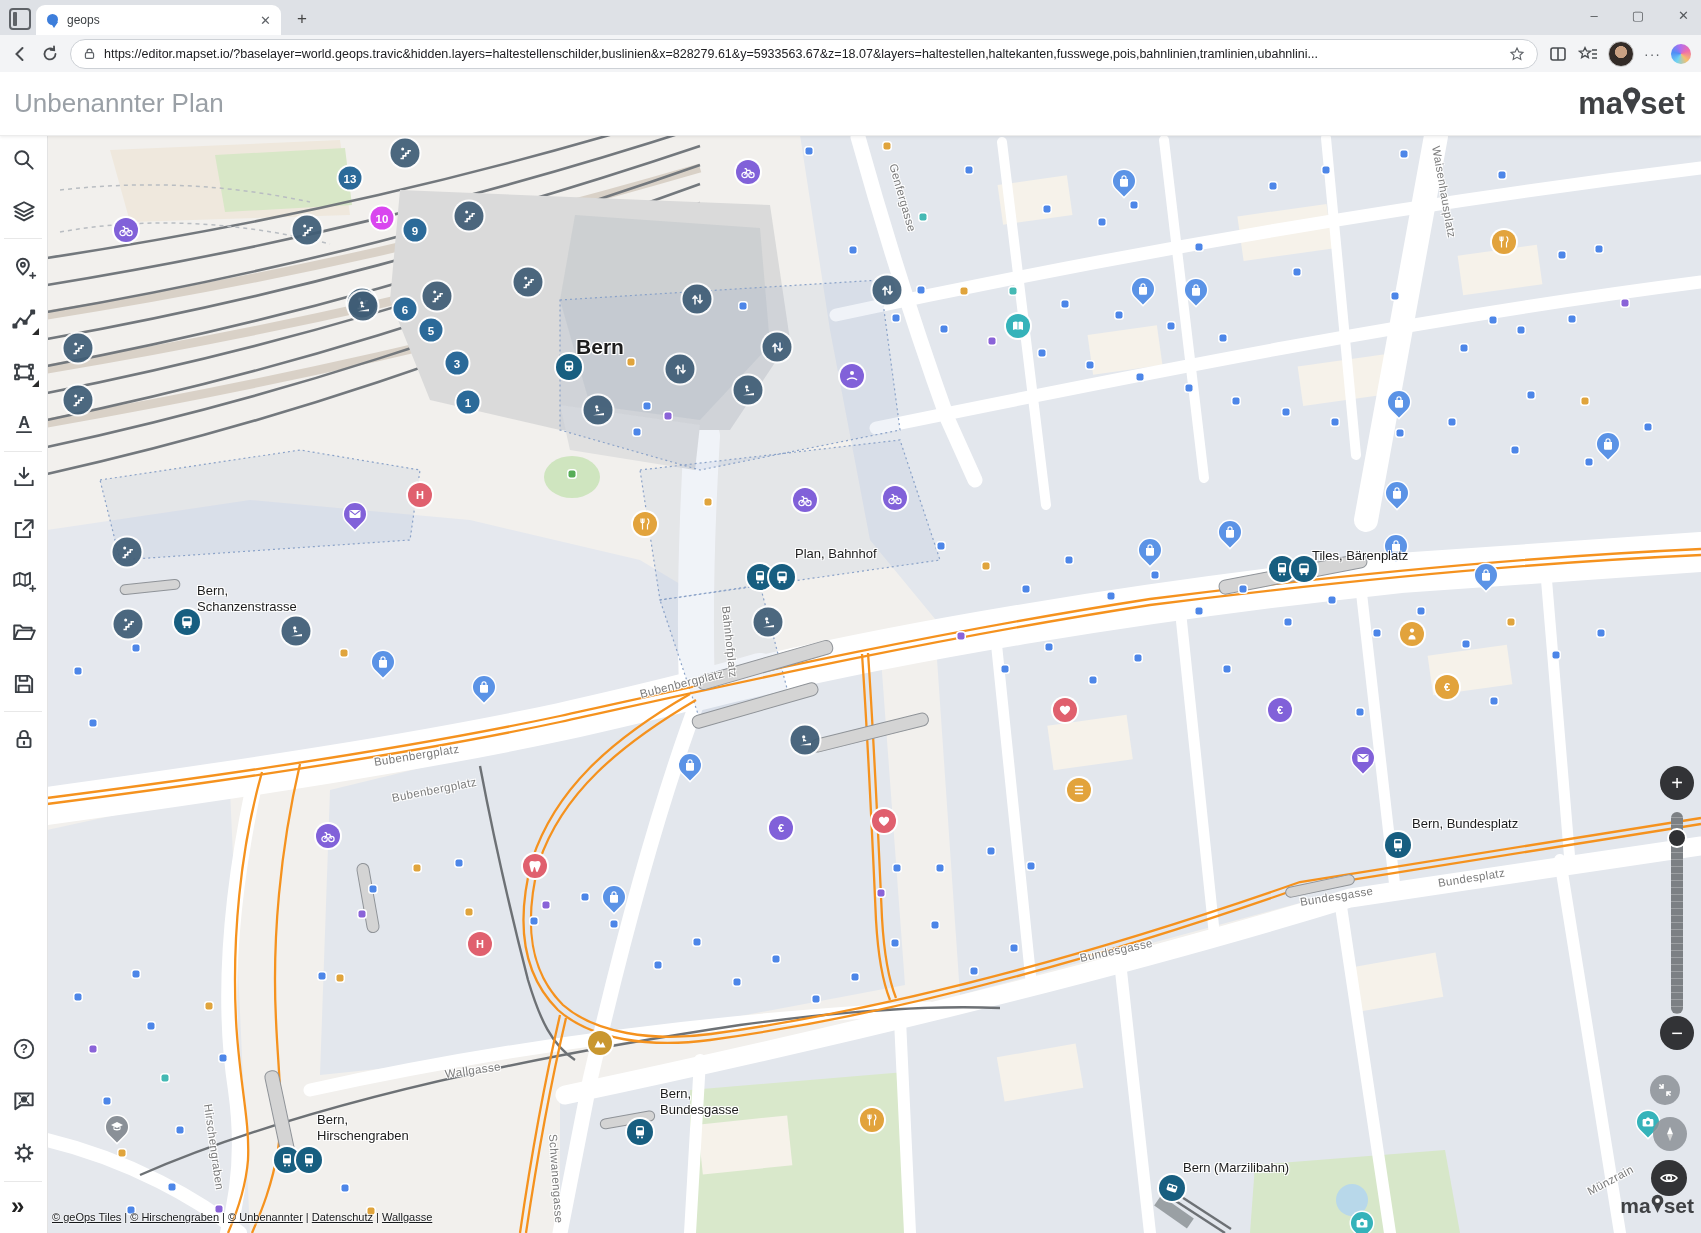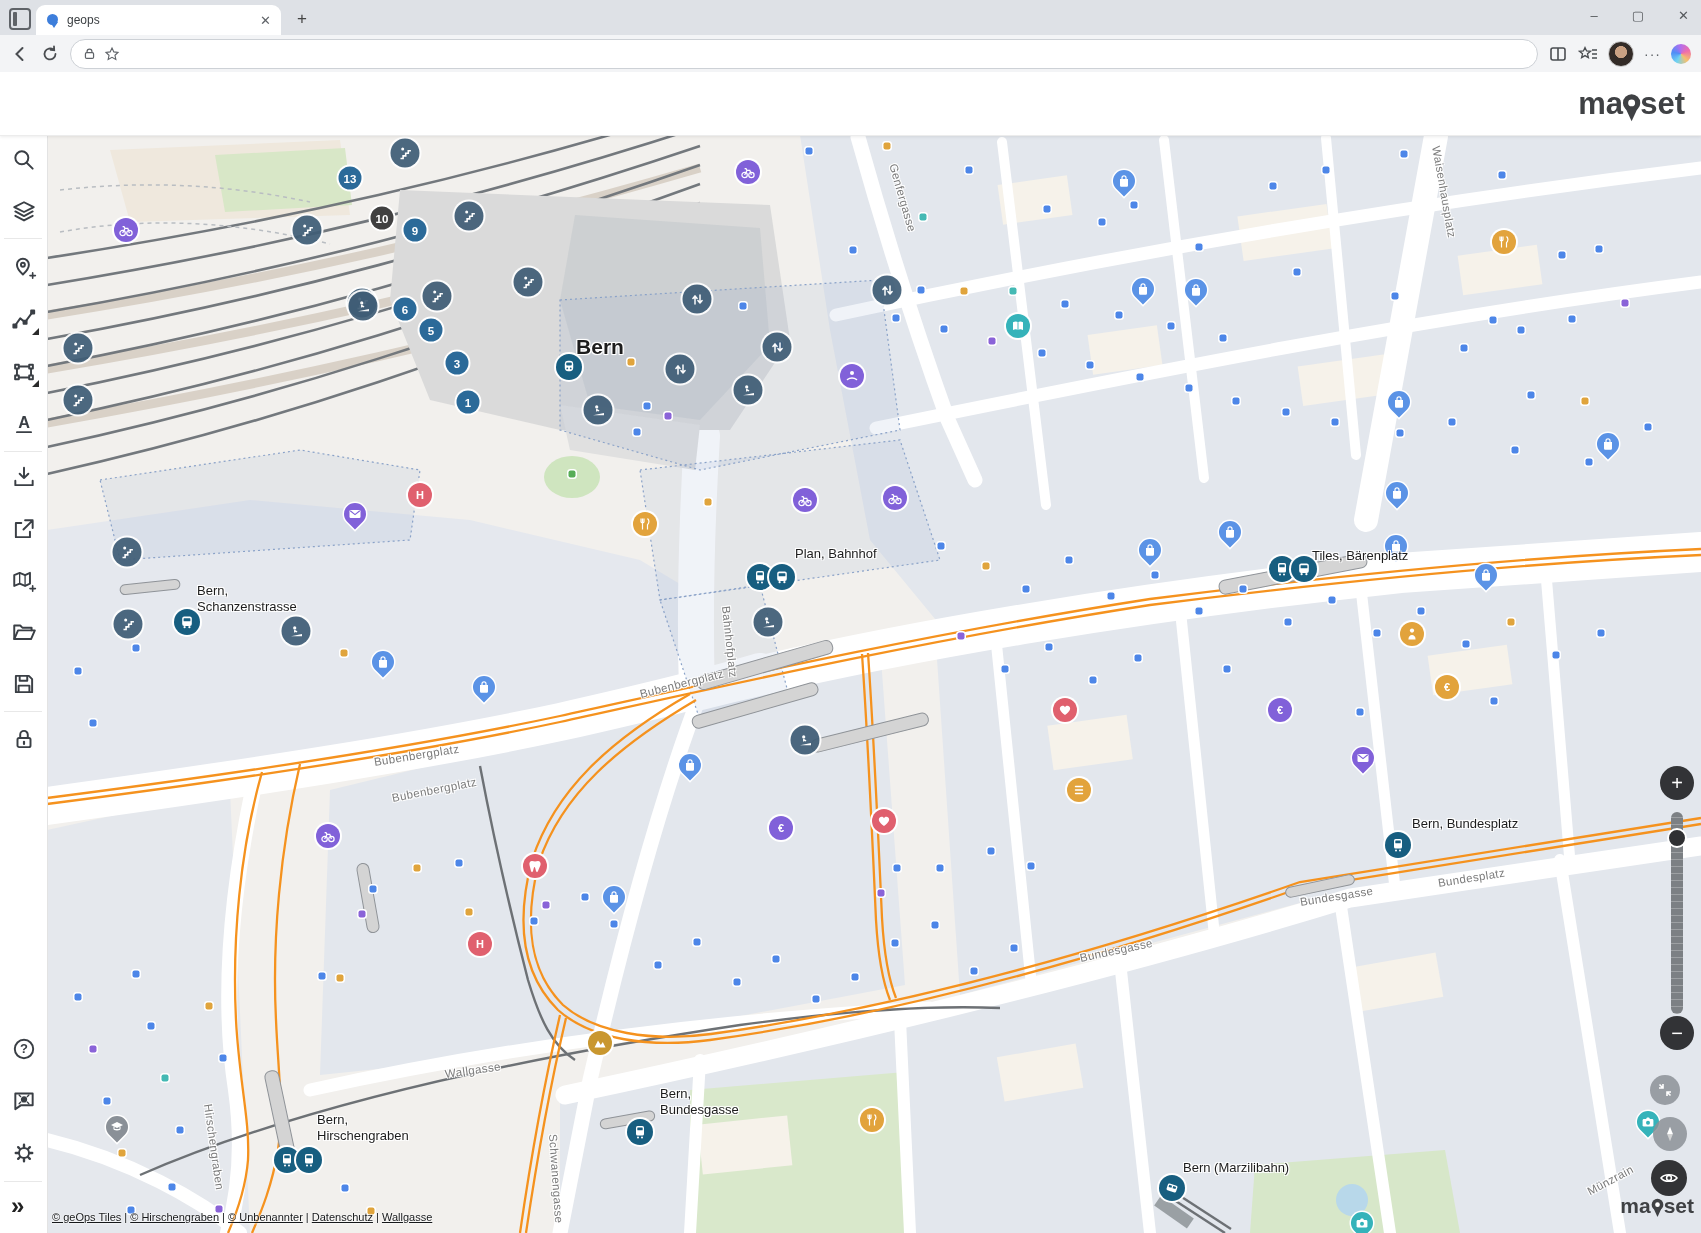--- a/index.html
+++ b/index.html
@@ -31,21 +31,21 @@
   .copilot{width:20px;height:20px;border-radius:50%;
       background:conic-gradient(from 210deg,#6fd3f2,#4f8df7,#b06ef0,#f06ea9,#f5c06e,#6fd3f2)}
   .dots3{color:#5f6368;font-size:14px;letter-spacing:1px}
 
   
   .appheader{position:absolute;top:72px;left:0;right:0;height:63px;background:#fff;z-index:55;
              border-bottom:1px solid #ececec;box-shadow:0 1px 3px rgba(0,0,0,.08)}
   .plantitle{position:absolute;left:14px;top:0;height:63px;line-height:63px;font-size:26px;color:#9aa0a6}
   .brand{position:absolute;right:16px;top:14px;font-size:31px;font-weight:700;color:#3f4144;display:flex;align-items:center}
   .brand svg{margin:0 -1px}
-  .wordmark{display:flex;align-items:flex-end;font-weight:700;color:#3f4144}
+  .wordmark{display:flex;align-items:flex-start;font-weight:700;color:#3f4144}
 
   
   .sidebar{position:absolute;top:135px;left:0;width:47px;bottom:0;background:#fff;z-index:50;
            border-right:1px solid #e3e3e3}
   .tool{position:absolute;left:11px;width:26px;height:26px;cursor:pointer}
   .tool svg{display:block}
   .tool .corner{position:absolute;right:-2px;bottom:-2px;width:0;height:0;
                 border-left:7px solid transparent;border-bottom:7px solid #2b2b2b}
   .sep{position:absolute;left:4px;right:5px;height:1px;background:#e8e8e8}
 
@@ -543,21 +543,21 @@
       <div class="mk" style="width: 26px; height: 26px; background: rgb(23, 94, 128); z-index: 4; left: 1172px; top: 1188px;">
         <svg width="16" height="16" viewBox="0 0 16 16">
           <g transform="rotate(18 8 8)">
             <rect x="3" y="4.5" width="10" height="7" rx="1.4" fill="#fff"></rect>
             <rect x="4.4" y="5.8" width="3" height="2.2" fill="#175E80"></rect>
             <rect x="8.6" y="5.8" width="3" height="2.2" fill="#175E80"></rect>
           </g>
         </svg>
       </div>
       <div class="mk num" style="width: 23px; height: 23px; background: rgb(43, 106, 153); z-index: 4; left: 350px; top: 178px;">13</div>
-      <div class="mk num" style="width: 23px; height: 23px; background: #404040; z-index: 4; left: 382px; top: 218px;">10</div>
+      <div class="mk num" style="width: 23px; height: 23px; background: #d946ef; z-index: 4; left: 382px; top: 218px;">10</div>
       <div class="mk num" style="width: 23px; height: 23px; background: rgb(43, 106, 153); z-index: 4; left: 415px; top: 230px;">9</div>
       <div class="mk num" style="width: 23px; height: 23px; background: rgb(43, 106, 153); z-index: 4; left: 405px; top: 309px;">6</div>
       <div class="mk num" style="width: 23px; height: 23px; background: rgb(43, 106, 153); z-index: 4; left: 431px; top: 330px;">5</div>
       <div class="mk num" style="width: 23px; height: 23px; background: rgb(43, 106, 153); z-index: 4; left: 457px; top: 363px;">3</div>
       <div class="mk num" style="width: 23px; height: 23px; background: rgb(43, 106, 153); z-index: 4; left: 468px; top: 402px;">1</div>
       <div class="mk" style="width: 24px; height: 24px; background: rgb(129, 97, 217); z-index: 3; left: 126px; top: 230px;">
         <svg width="16" height="16" viewBox="0 0 16 16">
           <circle cx="4.6" cy="11" r="2.7" stroke="#fff" stroke-width="1.2" fill="none"></circle>
           <circle cx="11.4" cy="11" r="2.7" stroke="#fff" stroke-width="1.2" fill="none"></circle>
           <path d="M4.6,11 L7,6.4 H9.8 L11.4,11 M7,6.4 L6,4.6 H4.6" stroke="#fff" stroke-width="1.2" fill="none"></path>
@@ -943,20 +943,21 @@
     <span class="navicon">
       <svg width="20" height="20" viewBox="0 0 20 20">
           <path d="M15.5,10 a5.5,5.5 0 1 1 -2,-4.3 M14,2.5 L14.2,6.2 10.6,5.9" stroke="#4a4d51" stroke-width="1.8" fill="none" stroke-linecap="round"></path>
         </svg>
     </span>
     <div class="urlbar">
       <svg width="13" height="13" viewBox="0 0 16 16">
         <rect x="3" y="7" width="10" height="7" rx="1.5" fill="none" stroke="#5f6368" stroke-width="1.5"></rect>
         <path d="M5,7 V5.5 a3,3 0 0 1 6,0 V7" fill="none" stroke="#5f6368" stroke-width="1.5"></path>
       </svg>
+      <span class="urltext">https://editor.mapset.io/?baselayer=world.geops.travic&amp;hidden.layers=haltestellenschilder,buslinien&amp;x=828279.61&amp;y=5933563.67&amp;z=18.07&amp;layers=haltestellen,haltekanten,fusswege,pois,bahnlinien,tramlinien,ubahnlini...</span>
       <svg width="16" height="16" viewBox="0 0 20 20">
         <path d="M10,2.5 L12.3,7.4 17.5,8 13.7,11.6 14.8,16.8 10,14.2 5.2,16.8 6.3,11.6 2.5,8 7.7,7.4 Z" fill="none" stroke="#5f6368" stroke-width="1.4"></path>
       </svg>
     </div>
     <span class="navicon">
       <svg width="20" height="20" viewBox="0 0 20 20">
           <rect x="3" y="4" width="14" height="12" rx="2" fill="none" stroke="#4a4d51" stroke-width="1.6"></rect>
           <path d="M10,4 V16" stroke="#4a4d51" stroke-width="1.6"></path>
         </svg>
     </span>
@@ -966,20 +967,21 @@
           <path d="M14,6 h5 M14,10 h5 M14,14 h5" stroke="#4a4d51" stroke-width="1.5"></path>
         </svg>
     </span>
     <span class="avatar"></span>
     <span class="dots3">···</span>
     <span class="copilot"></span>
   </div>
 </div>
 
 <div class="appheader">
+  <div class="plantitle">Unbenannter Plan</div>
   <div class="brand wordmark" id="brand" style="font-size: 31px;">
       <span>ma</span>
       <svg width="19.22" height="29.45" viewBox="0 0 20 30">
         <circle cx="10" cy="10" r="9" fill="#3f4144"></circle>
         <path d="M4,16 L10,29 L16,16 Z" fill="#3f4144"></path>
         <circle cx="10" cy="10" r="3.6" fill="#fff"></circle>
       </svg>
       <span>set</span>
     </div>
 </div>

